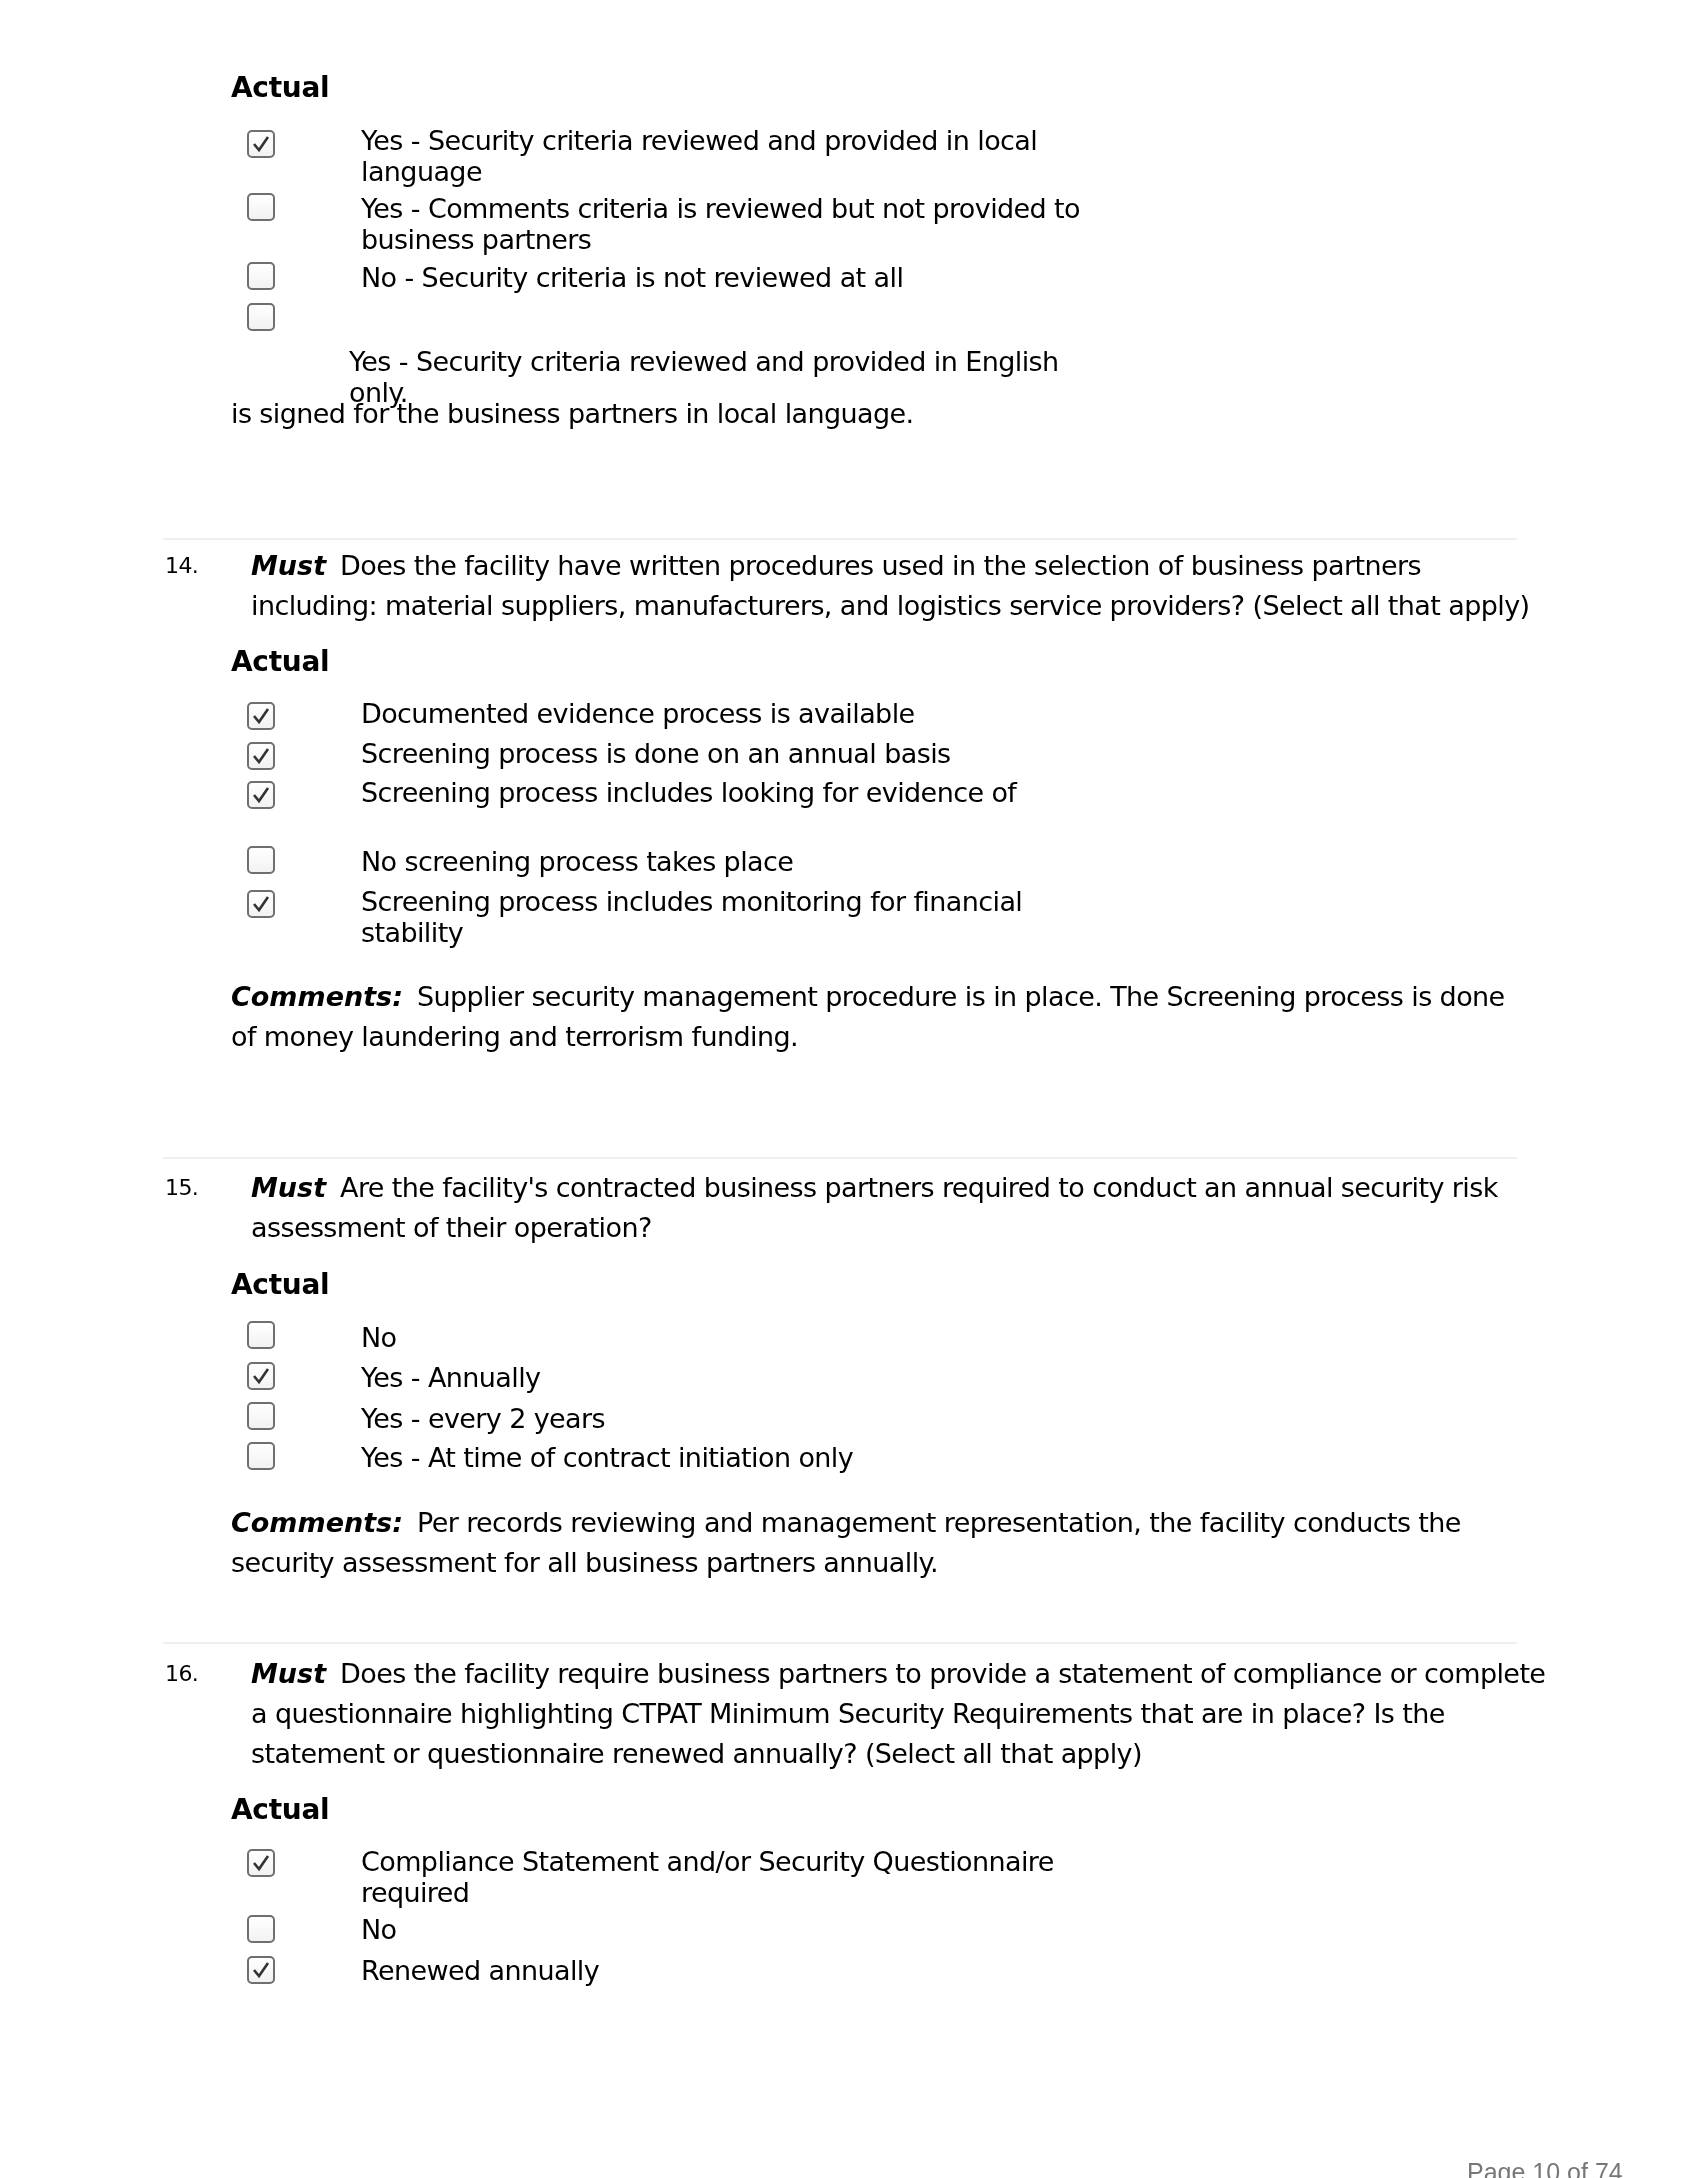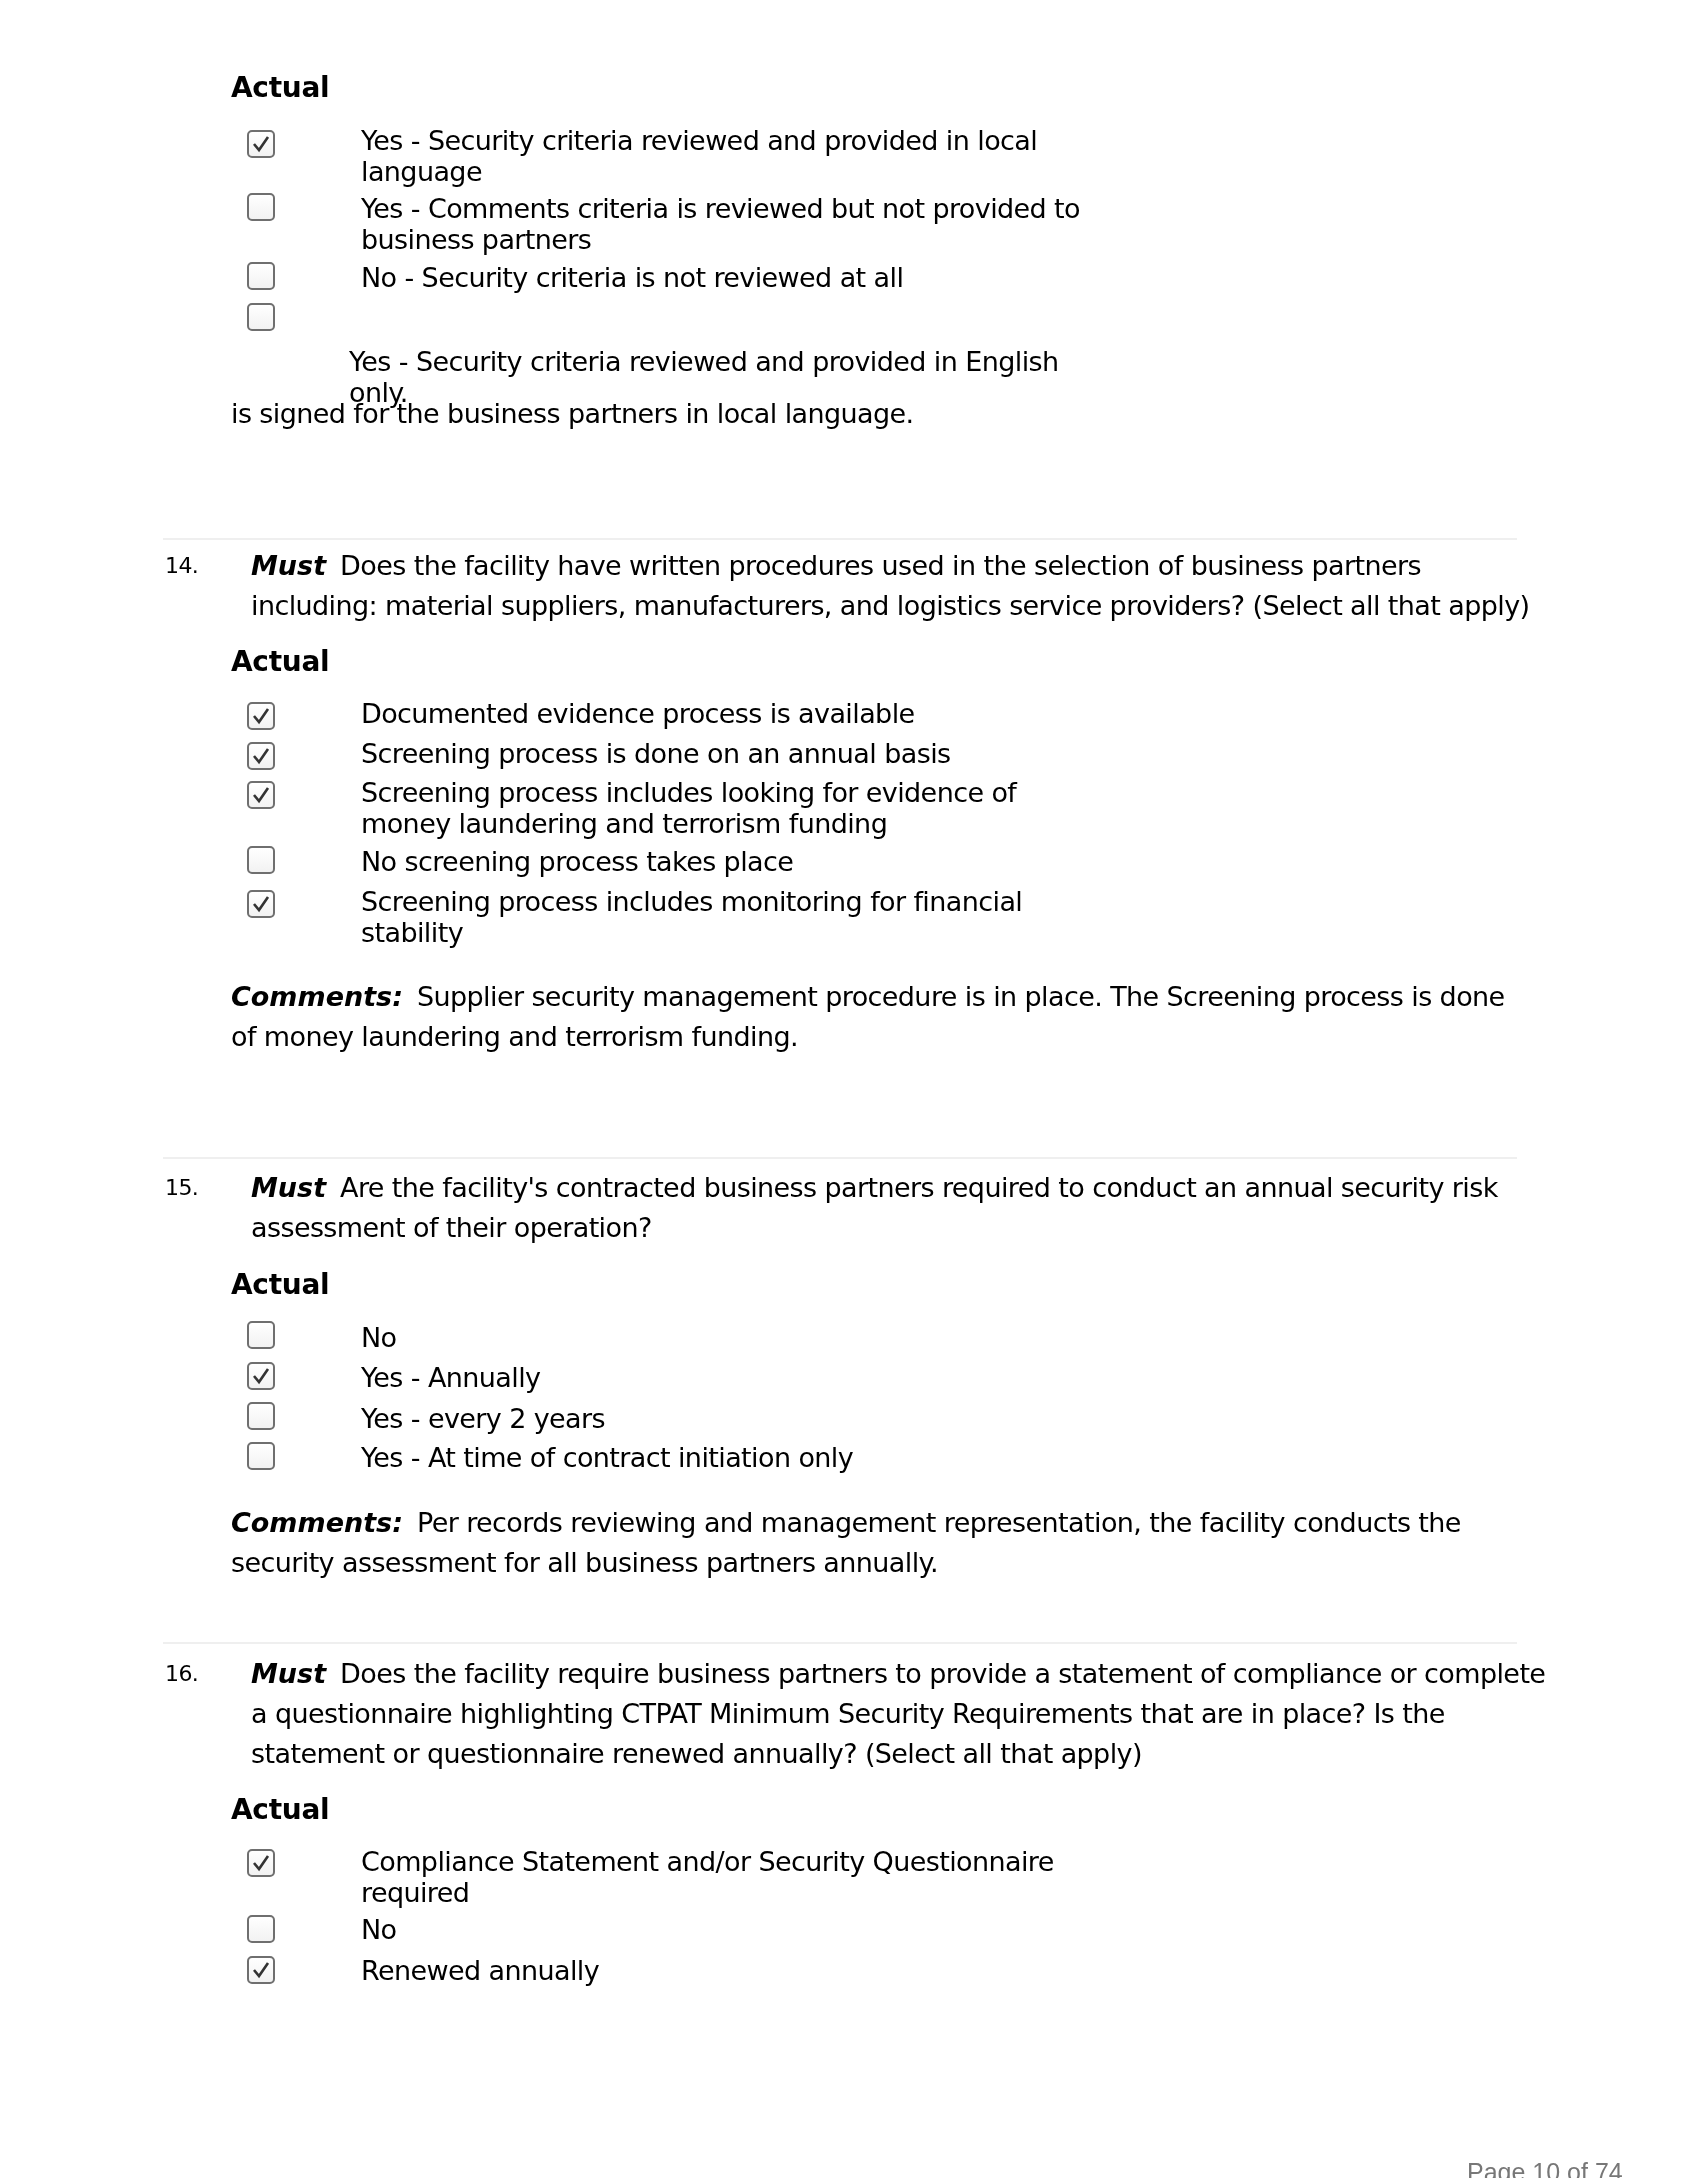--- a/index.html
+++ b/index.html
@@ -107,21 +107,20 @@
       <span class="line">Screening process is done on an annual basis</span>
     </div>
 
   <div class="abs cb checked" style="left:247px; top:781px;" aria-checked="true">
       <svg viewBox="0 0 20 20">
         <path class="check" d="M3 10 L8 16 L17 3" fill="none" stroke="#333" stroke-width="2.6"></path>
       </svg>
     </div>
   <div class="abs opt-text" style="left:361px; top:777px;">
       <span class="line">Screening process includes looking for evidence of</span>
-      <span class="line">money laundering and terrorism funding</span>
     </div>
 
   <div class="abs cb" style="left:247px; top:846px;" aria-checked="false">
       <svg viewBox="0 0 20 20">
         <path class="check" d="M3 10 L8 16 L17 3" fill="none" stroke="#333" stroke-width="2.6"></path>
       </svg>
     </div>
   <div class="abs opt-text" style="left:361px; top:846px;">
       <span class="line">No screening process takes place</span>
     </div>

